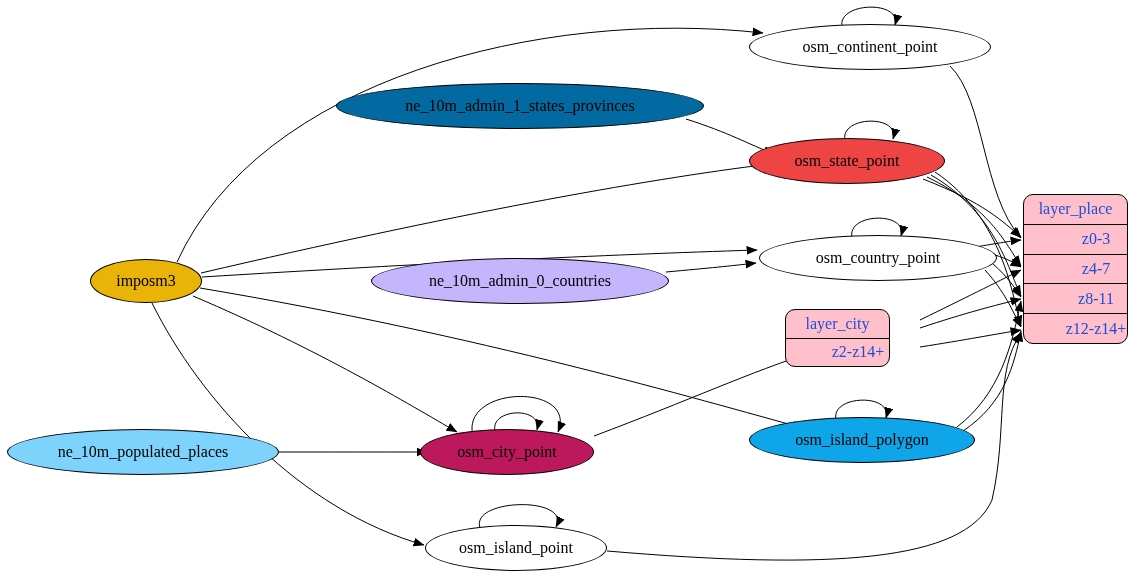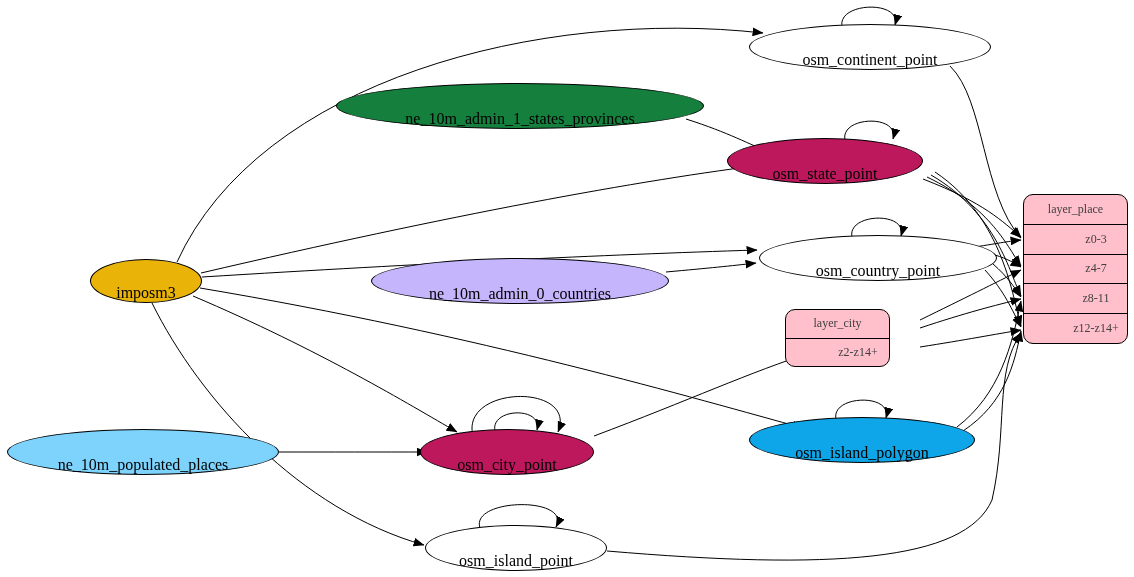--- a/index.html
+++ b/index.html
@@ -6,42 +6,42 @@
   #canvas{
     position:relative;
     width:1134px;height:577px;
     background:#ffffff;
     font-family:"Liberation Serif", serif;
     overflow:hidden;
   }
   #edges{position:absolute;left:0;top:0;z-index:1;pointer-events:none;}
   .node{
     position:absolute;z-index:2;
-    display:flex;align-items:flex-end;justify-content:center;
+    display:flex;align-items:center;justify-content:center;
     font-size:16px;color:#000;white-space:nowrap;
     box-sizing:border-box;
   }
   .ellipse{
     border:1px solid #000;
     border-radius:50%;
     background:#ffffff;
   }
   .record{
     border:1.5px solid #000;
     border-radius:10px;
     background:#ffc0cb;
     flex-direction:column;
     align-items:stretch;
     justify-content:flex-start;
     overflow:hidden;
   }
   .rrow{
     flex:1;
     display:flex;align-items:center;justify-content:center;
-    font-size:12px;color:#404040;
+    font-size:16px;color:#1d4ed8;
   }
   .rrow + .rrow{border-top:1px solid #000;padding-left:41px;}
 </style>
 </head>
 <body>
 
 <div id="canvas" style="background: rgb(255, 255, 255);">
 
   <svg id="edges" width="1134" height="577" viewBox="0 0 1134 577">
     <defs>
@@ -82,37 +82,37 @@
         <path d="M957,427 C1000,394 1012,345 1021,301" marker-end="url(#arrow)" stroke="#000000"></path>
         <path d="M963,431 C1005,403 1014,365 1021,331" marker-end="url(#arrow)" stroke="#000000"></path>
         <path d="M607,551 C830,570 965,562 992,500 C1008,430 994,372 1021,333" marker-end="url(#arrow)" stroke="#000000"></path>
       </g>
   </svg>
 
   <div class="node ellipse" style="left: 90px; top: 259px; width: 112px; height: 44px; background: #eab308;">
     <span>imposm3</span>
   </div>
 
-  <div class="node ellipse" style="left: 336px; top: 83px; width: 368px; height: 46px; background: #15803d;">
+  <div class="node ellipse" style="left: 336px; top: 83px; width: 368px; height: 46px; background: #0369a1;">
     <span>ne_10m_admin_1_states_provinces</span>
   </div>
 
   <div class="node ellipse" style="left: 371px; top: 258px; width: 298px; height: 46px; background: #c4b5fd;">
     <span>ne_10m_admin_0_countries</span>
   </div>
 
   <div class="node ellipse" style="left: 7px; top: 429px; width: 272px; height: 46px; background: #7dd3fc;">
     <span>ne_10m_populated_places</span>
   </div>
 
   <div class="node ellipse" style="left: 749px; top: 24px; width: 242px; height: 46px; background: rgb(255, 255, 255);">
     <span>osm_continent_point</span>
   </div>
 
-  <div class="node ellipse" style="left: 727px; top: 138px; width: 196px; height: 46px; background: #be185d;">
+  <div class="node ellipse" style="left: 749px; top: 138px; width: 196px; height: 46px; background: #ef4444;">
     <span>osm_state_point</span>
   </div>
 
   <div class="node ellipse" style="left: 759px; top: 235px; width: 238px; height: 46px; background: rgb(255, 255, 255);">
     <span>osm_country_point</span>
   </div>
 
   <div class="node ellipse" style="left: 420px; top: 429px; width: 174px; height: 46px; background: #be185d;">
     <span>osm_city_point</span>
   </div>

